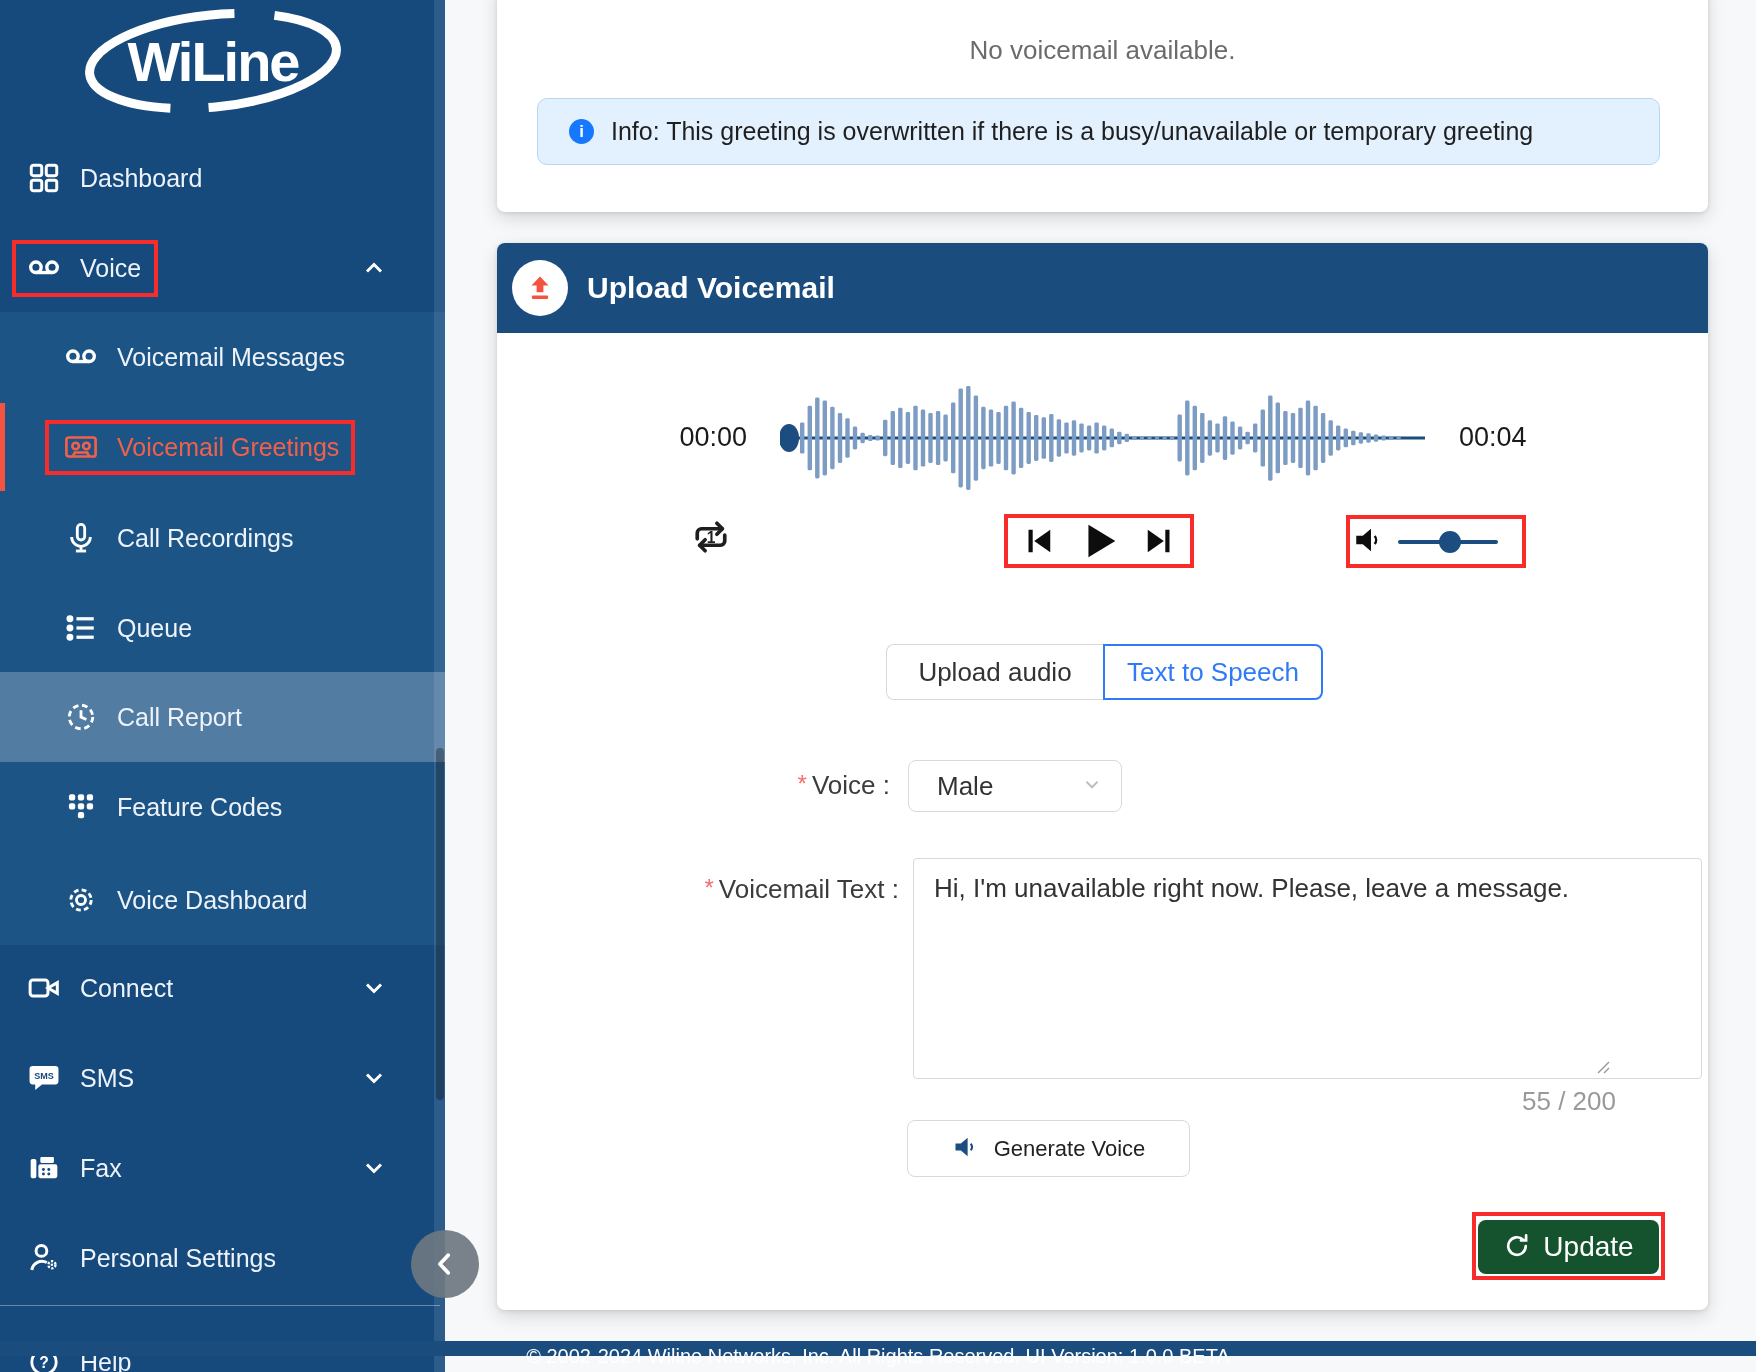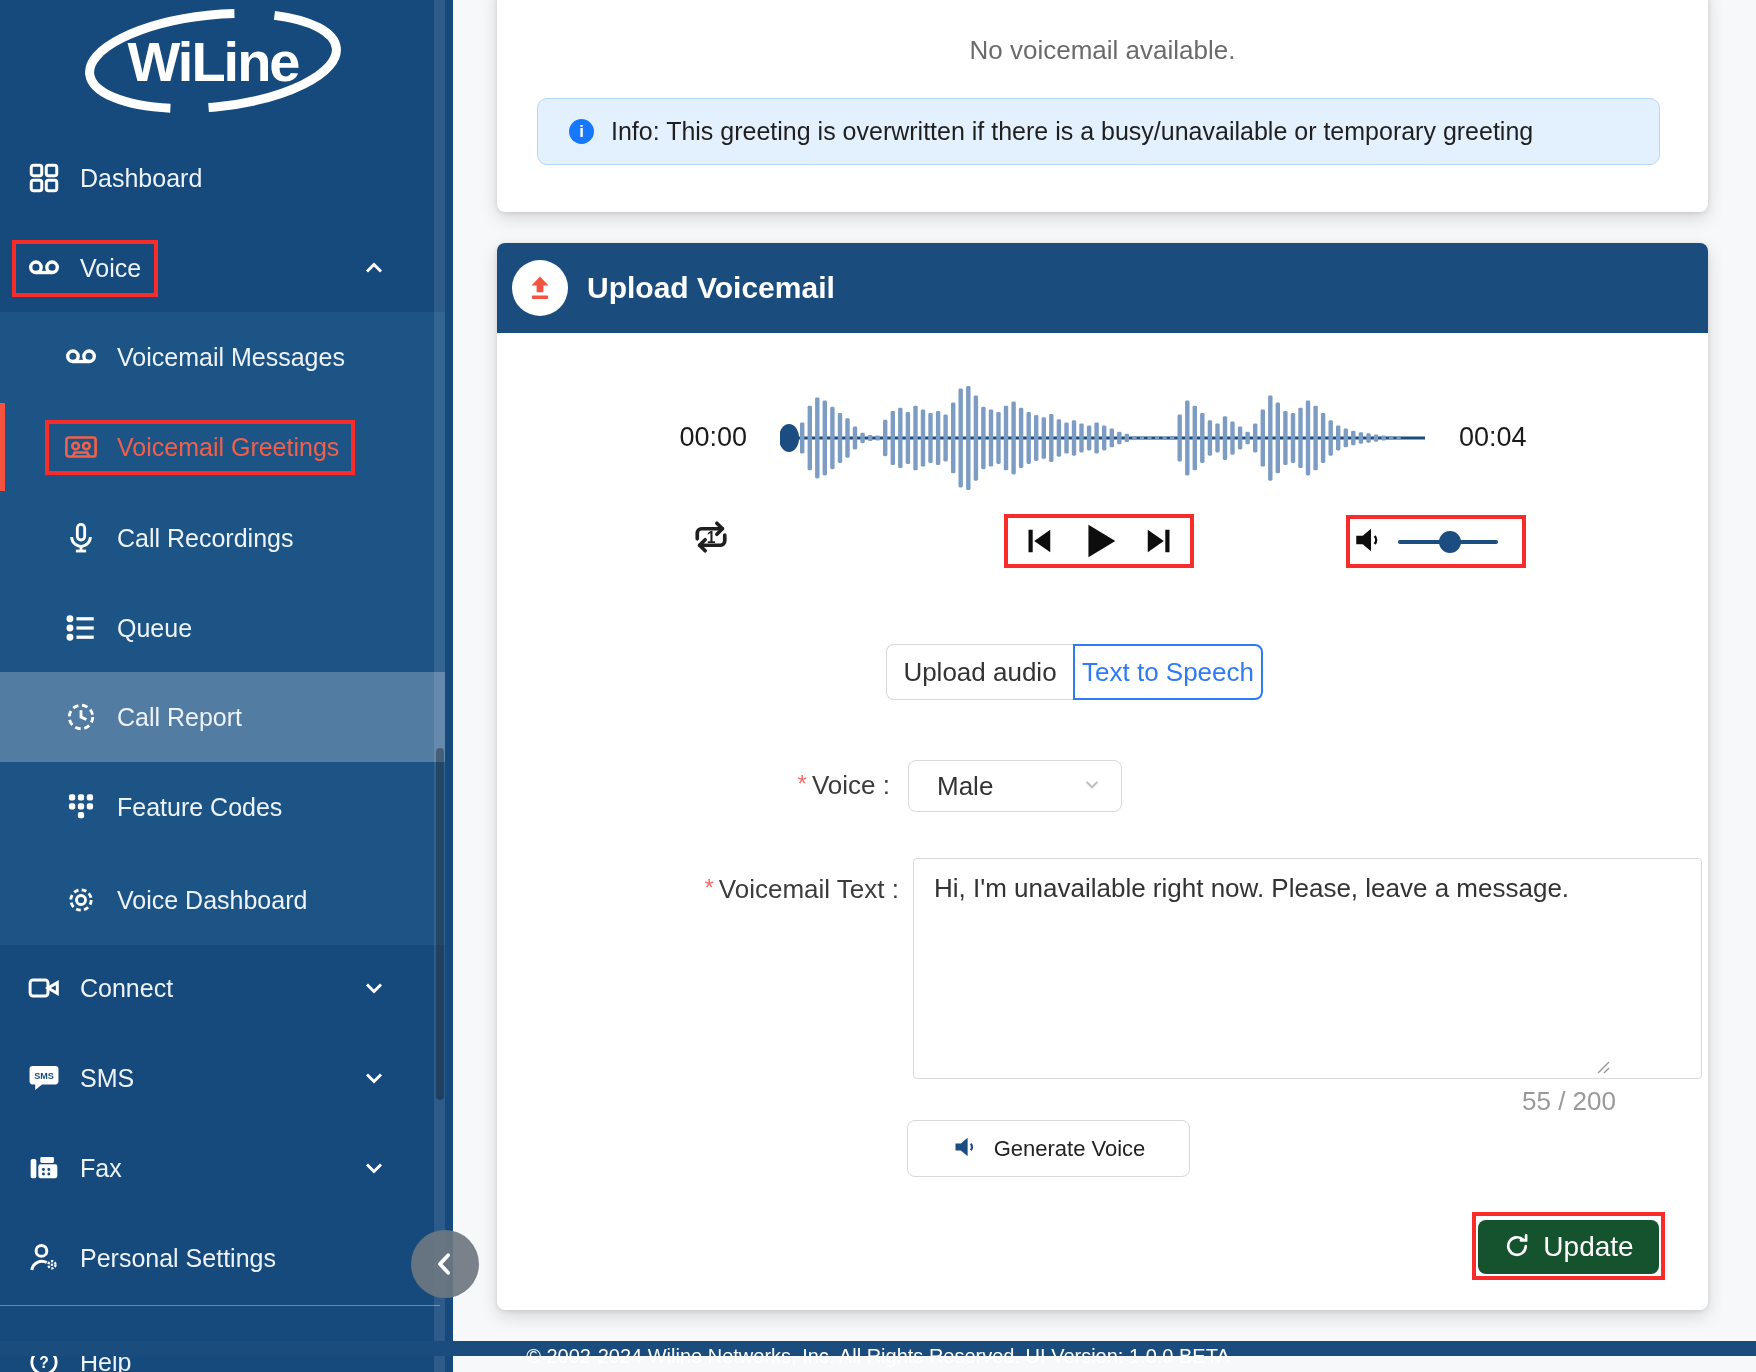--- a/index.html
+++ b/index.html
@@ -1,20 +1,20 @@
 <!DOCTYPE html>
 <html><head>
 <meta charset="utf-8">
 <style>
   html,body{margin:0;padding:0;}
   body{font-family:"Liberation Sans", sans-serif; background:#e9ebee;}
   #screen{position:relative;width:1756px;height:1372px;overflow:hidden;background:#f7f8fa;}
 
   
-  #sidebar{position:absolute;left:0;top:0;width:445px;height:1372px;background:#164a7d;z-index:2;padding-left:8px;}
+  #sidebar{position:absolute;left:0;top:0;width:445px;height:1372px;background:#164a7d;z-index:2;}
   #sidebar .submenu-bg{position:absolute;left:0;top:312px;width:445px;height:633px;background:#1d5486;}
   #logo{position:absolute;left:78px;top:8px;width:270px;height:110px;}
   .nav-row{position:absolute;left:0;width:445px;height:90px;display:flex;align-items:center;color:#eef3f9;font-size:25px;cursor:pointer;}
   .nav-ic{position:absolute;left:26px;top:50%;transform:translateY(-50%);width:36px;height:36px;display:flex;align-items:center;justify-content:center;}
   .nav-ic svg{width:34px;height:34px;}
   .nav-row.sub .nav-ic{left:63px;}
   .nav-lbl{margin-left:80px;white-space:nowrap;}
   .nav-row.sub .nav-lbl{margin-left:117px;}
   .nav-row.highlighted{background:rgba(255,255,255,0.24);}
   .nav-row.active-orange{color:#f0604a;}
@@ -48,21 +48,21 @@
   .red-box{position:absolute;border:4px solid #f92c2c;box-sizing:border-box;z-index:5;pointer-events:none;}
   #ctrl-box{left:507px;top:271px;width:190px;height:54px;}
   #ctrl-inner{position:absolute;left:514px;top:274px;width:176px;height:48px;display:flex;align-items:center;justify-content:space-between;padding:0 10px;box-sizing:border-box;}
   #ctrl-inner .pbtn{display:flex;align-items:center;justify-content:center;cursor:pointer;}
   #vol-box{left:849px;top:272px;width:180px;height:53px;}
   #vol-inner{position:absolute;left:855px;top:275px;width:168px;height:47px;display:flex;align-items:center;}
   #vol-slider{position:relative;margin-left:12px;width:100px;height:4px;border-radius:2px;background:#1b4d80;cursor:pointer;}
   #vol-thumb{position:absolute;top:50%;width:22px;height:22px;border-radius:50%;background:#1b4d80;transform:translate(-50%,-50%);}
 
   
-  #tabs{position:absolute;left:389px;top:401px;width:377px;height:56px;display:flex;}
+  #tabs{position:absolute;left:389px;top:401px;width:437px;height:56px;display:flex;}
   .tab{flex:1;display:flex;align-items:center;justify-content:center;font-size:26px;box-sizing:border-box;background:#fff;cursor:pointer;}
   .tab.inactive{border:1px solid #d9d9d9;border-right:none;border-radius:8px 0 0 8px;color:#333;}
   .tab.active{border:2px solid #2f7bf7;border-radius:0 8px 8px 0;color:#2f7bf7;}
 
   
   .fld-label{position:absolute;font-size:26px;color:#3c3c3c;text-align:right;white-space:nowrap;}
   .req{color:#f56c6c;font-size:24px;margin-right:5px;vertical-align:2px;}
   #voice-label{left:220px;top:527px;width:173px;}
   #voice-select{position:absolute;left:411px;top:517px;width:214px;height:52px;box-sizing:border-box;border:1px solid #d9d9d9;border-radius:8px;background:#fff;display:flex;align-items:center;cursor:pointer;}
   #voice-select .sel-val{margin-left:28px;font-size:26px;color:#333;}

